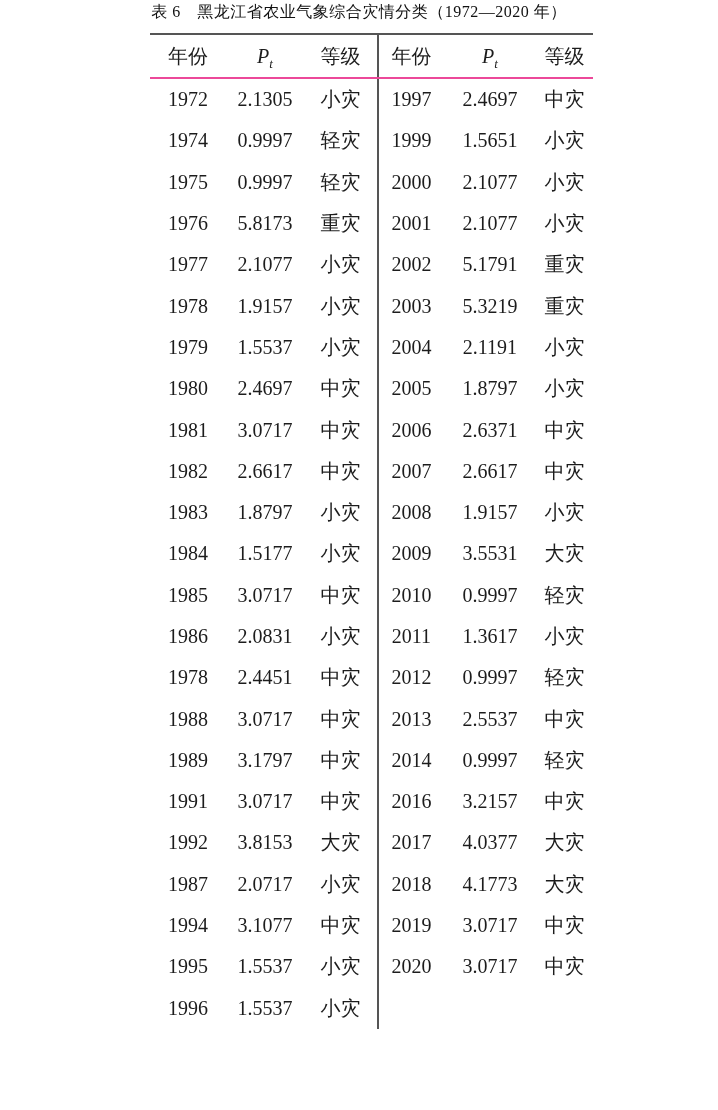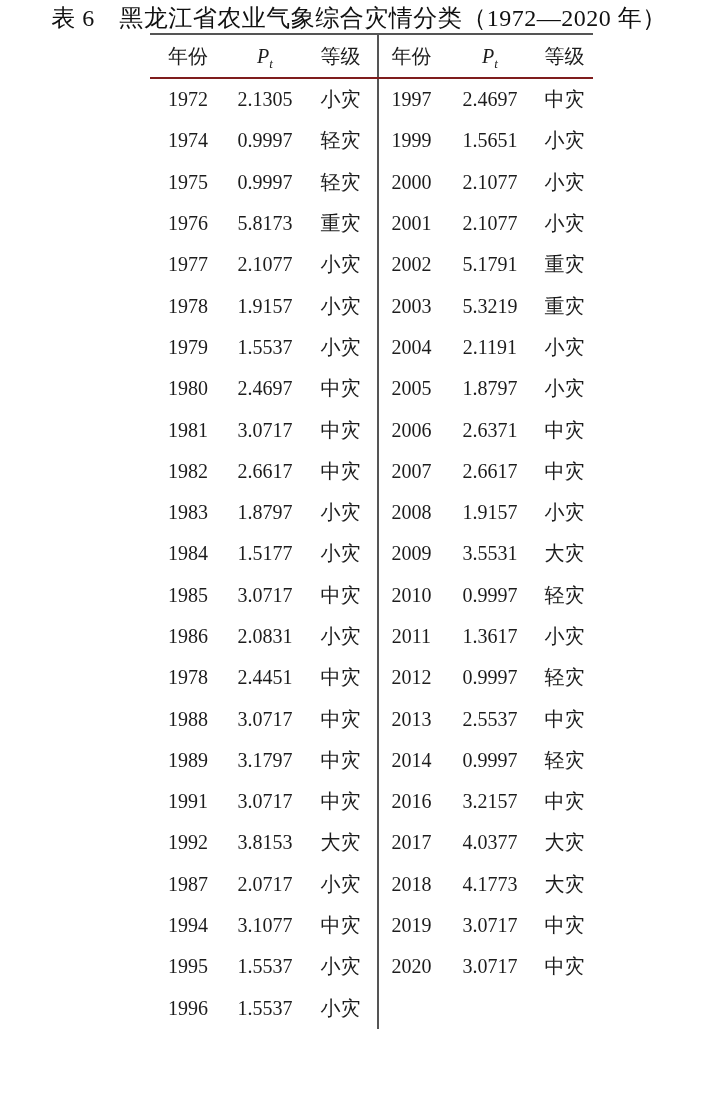--- a/index.html
+++ b/index.html
@@ -15,21 +15,21 @@
     color: #1a1a1a;
     font-family: "Liberation Serif", "DejaVu Serif", serif;
     overflow: hidden;
   }
   .title {
     position: absolute;
     top: 2px;
     left: 0;
     width: 718px;
     text-align: center;
-    font-size: 24px;
+    font-size: 16px;
     letter-spacing: 0.5px;
     white-space: nowrap;
     color: #111111;
   }
   table.disaster-table {
     position: absolute;
     top: 33px;
     left: 150px;
     width: 443px;
     border-collapse: collapse;
@@ -42,21 +42,21 @@
   table.disaster-table col.c2 { width: 78px; }
   table.disaster-table col.c3 { width: 74px; }
   table.disaster-table col.c4 { width: 66px; }
   table.disaster-table col.c5 { width: 92px; }
   table.disaster-table col.c6 { width: 57px; }
   table.disaster-table th {
     font-weight: normal;
     height: 42px;
     text-align: center;
     vertical-align: middle;
-    border-bottom: 2px solid #7f1d1d;
+    border-bottom: 2px solid #ec4899;
     padding: 0;
   }
   table.disaster-table td {
     height: 41.3px;
     text-align: center;
     vertical-align: middle;
     padding: 0;
   }
   .divider {
     border-right: 2px solid #555555;

